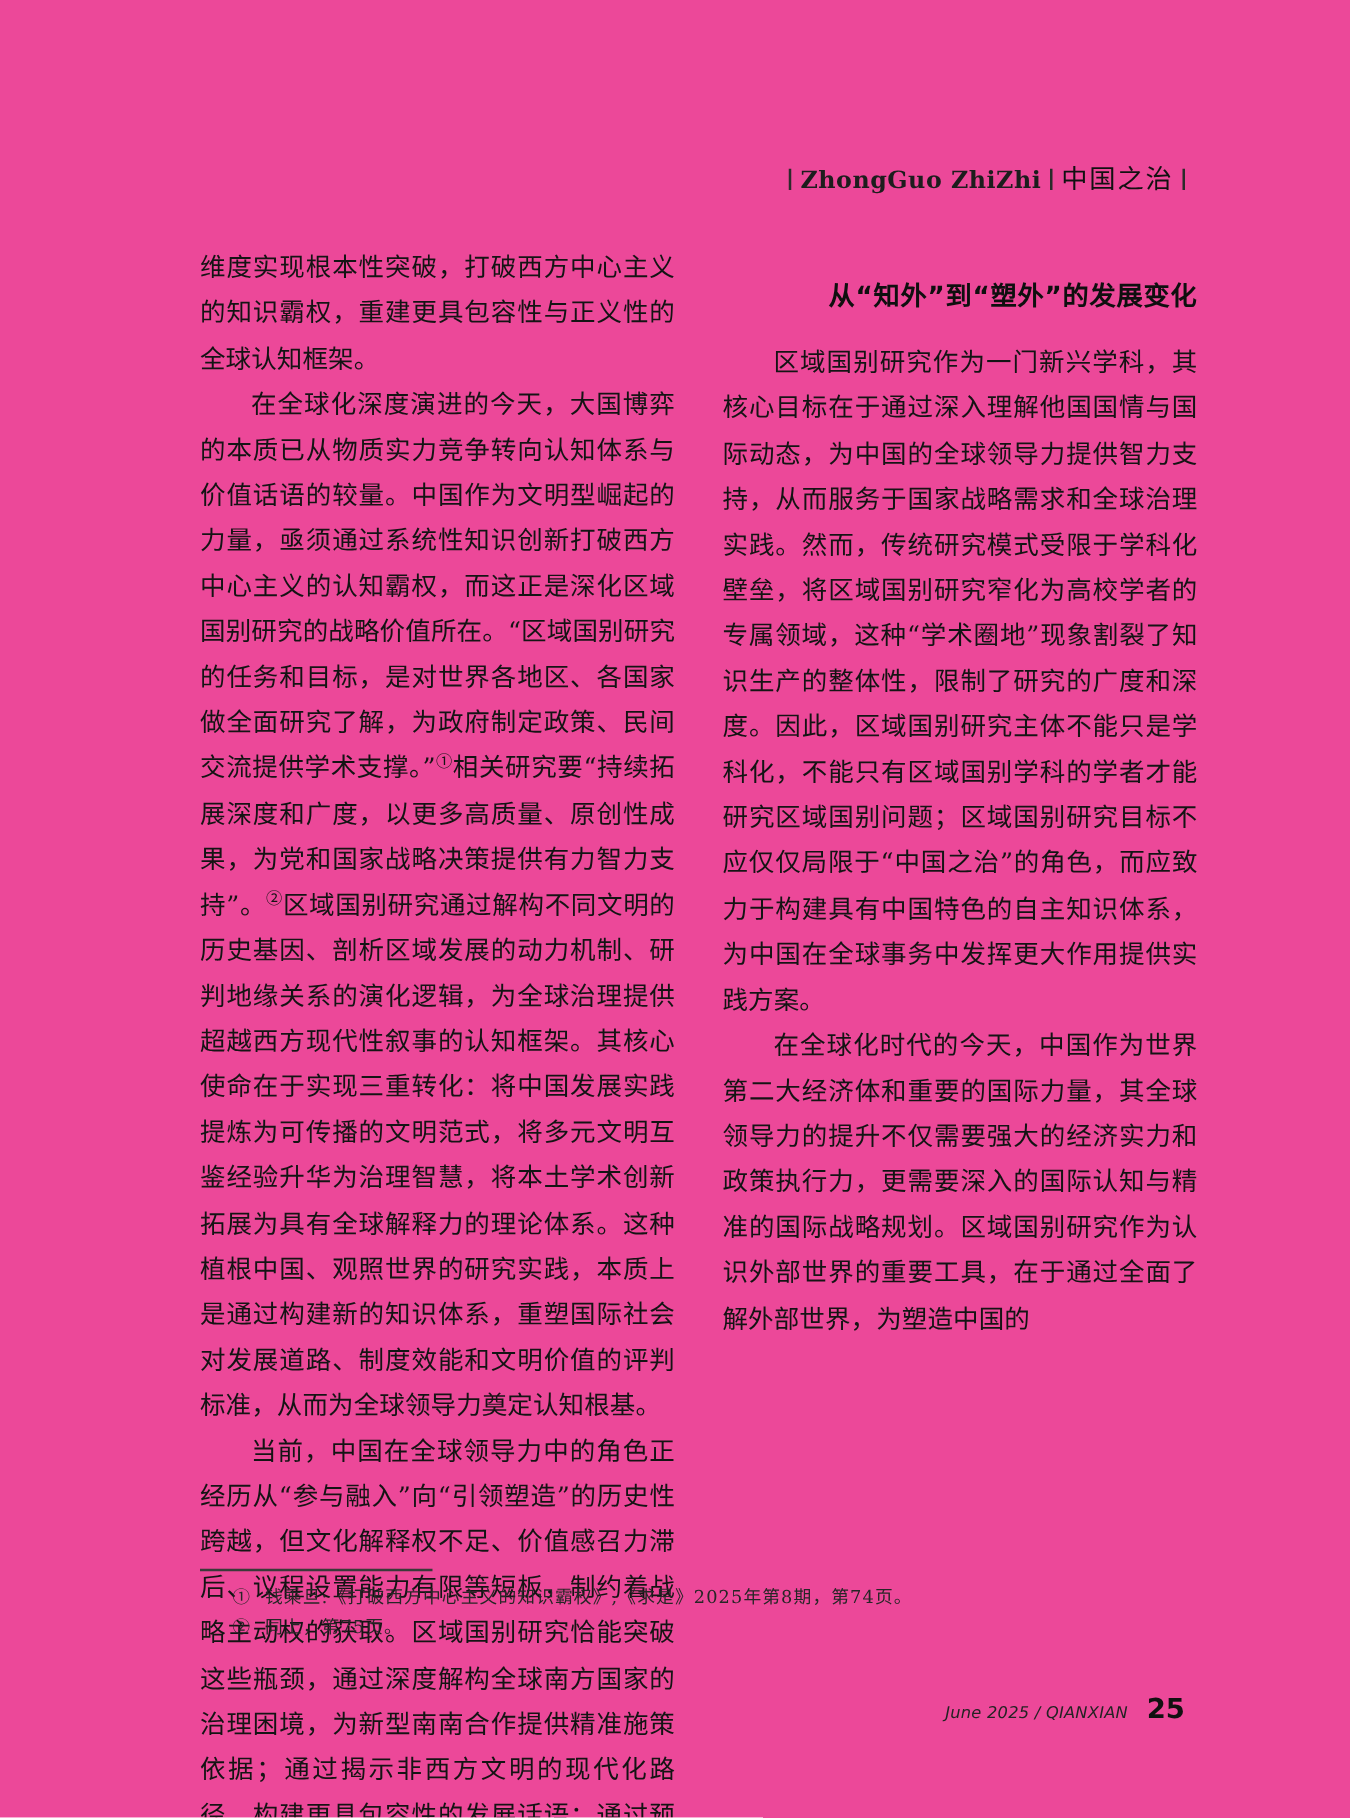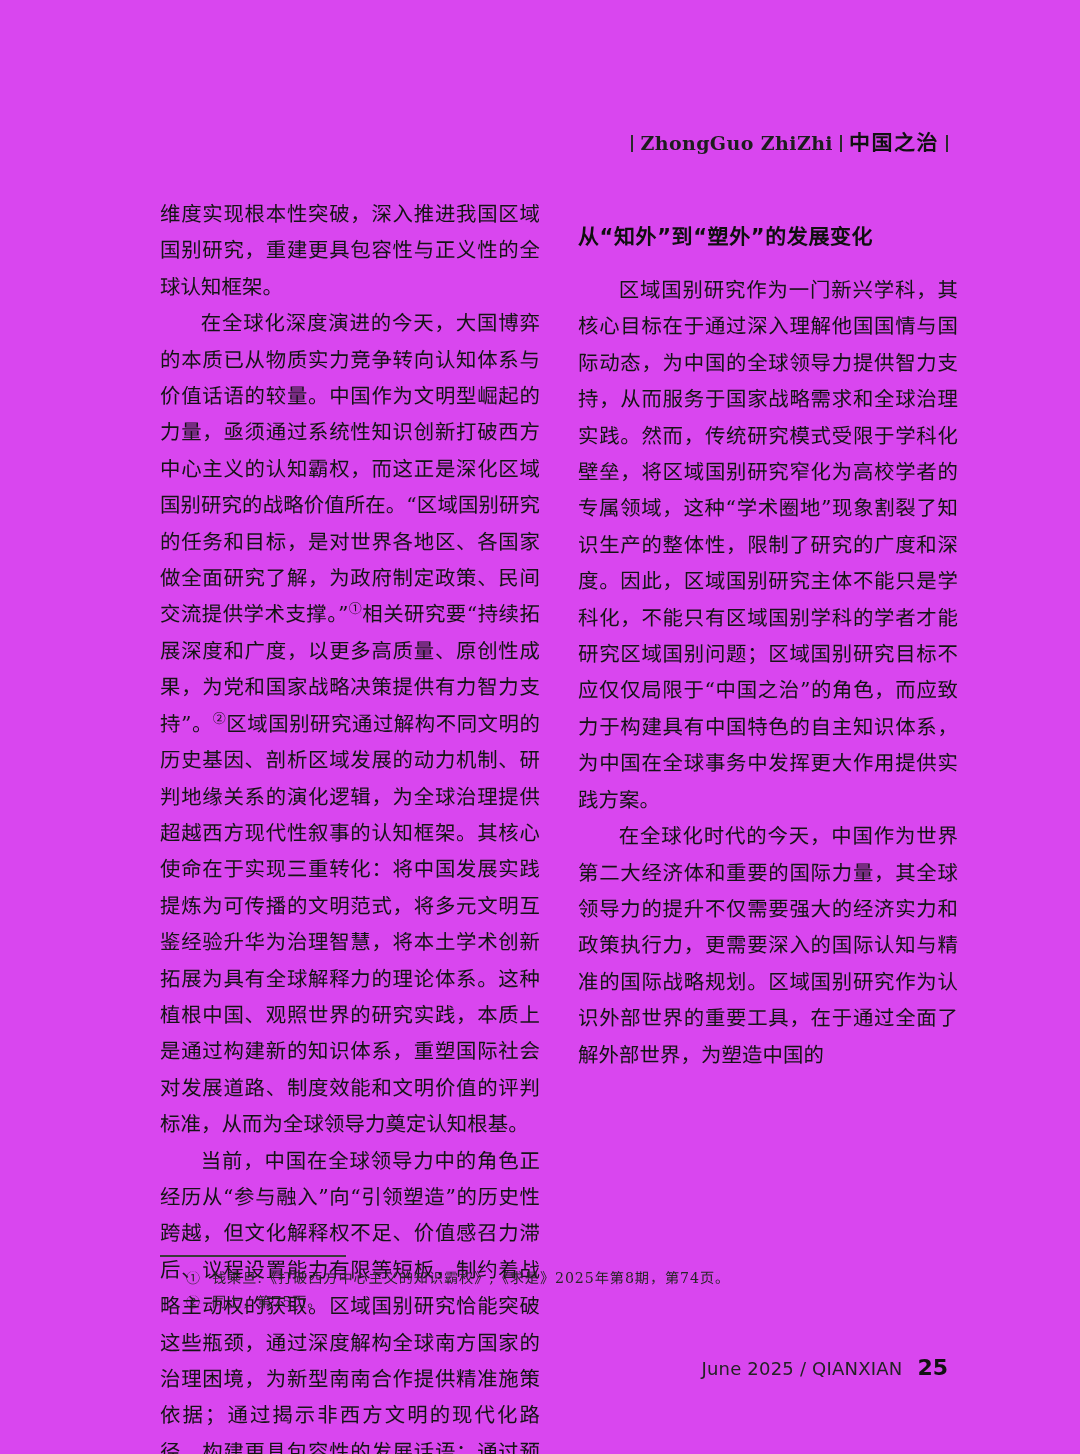--- a/index.html
+++ b/index.html
@@ -9,21 +9,21 @@
     background: #ffffff;
   }
   body {
     font-family: "DejaVu Serif", "Liberation Serif", serif;
     color: #1a1a1a;
   }
   .page {
     position: relative;
     width: 1080px;
     height: 1454px;
-    background: #d946ef;
+    background: #ec4899;
     overflow: hidden;
     box-sizing: border-box;
   }
 
   
   .running-head {
     position: absolute;
     top: 126px;
     right: 132px;
     display: flex;
@@ -41,21 +41,21 @@
   }
   .rh-latin {
     font-family: "DejaVu Serif", "Liberation Serif", serif;
     font-weight: 700;
     font-size: 19px;
     letter-spacing: 0.4px;
     color: #1d1d1d;
   }
   .rh-cjk {
     font-family: "DejaVu Serif", "Liberation Serif", serif;
-    font-weight: 700;
+    font-weight: 400;
     font-size: 21px;
     letter-spacing: 1.5px;
     color: #111111;
   }
 
   
   .columns {
     position: absolute;
     top: 196px;
     left: 160px;
@@ -84,21 +84,21 @@
   .fn-ref {
     font-size: 13px;
     vertical-align: super;
     line-height: 0;
     letter-spacing: 0;
   }
 
   
   .section-heading {
     margin: 24px 0 22px 0;
-    text-align: left;
+    text-align: right;
     font-family: "DejaVu Sans", "Liberation Sans", sans-serif;
     font-weight: 700;
     font-size: 21px;
     letter-spacing: 0.6px;
     color: #0f0f0f;
   }
 
   
   .footnotes {
     position: absolute;
@@ -136,23 +136,24 @@
     position: absolute;
     right: 132px;
     top: 1331px;
     display: flex;
     align-items: baseline;
     gap: 15px;
     white-space: nowrap;
   }
   .footer-label {
     font-family: "DejaVu Sans", "Liberation Sans", sans-serif;
-    font-size: 18px;
+    font-size: 13px;
     color: #232323;
     letter-spacing: 0.2px;
+    font-style: italic;
   }
   .footer-page {
     font-family: "DejaVu Sans", "Liberation Sans", sans-serif;
     font-weight: 700;
     font-size: 22px;
     color: #111111;
     margin-top: 24px;
   }
 </style>
 </head>
@@ -164,21 +165,21 @@
     <span class="rule-bar"></span>
     <span class="rh-latin">ZhongGuo ZhiZhi</span>
     <span class="rule-bar"></span>
     <span class="rh-cjk">中国之治</span>
     <span class="rule-bar"></span>
   </div>
 
   <div class="columns">
 
     <div class="column">
-      <p class="para cont">维度实现根本性突破，深入推进我国区域国别研究，重建更具包容性与正义性的全球认知框架。</p>
+      <p class="para cont">维度实现根本性突破，打破西方中心主义的知识霸权，重建更具包容性与正义性的全球认知框架。</p>
       <p class="para"><span>在全球化深度演进的今天，大国博弈的本质已从物质实力竞争转向认知体系与价值话语的较量。中国作为文明型崛起的力量，亟须通过系统性知识创新打破西方中心主义的认知霸权，而这正是深化区域国别研究的战略价值所在。“区域国别研究的任务和目标，是对世界各地区、各国家做全面研究了解，为政府制定政策、民间交流提供学术支撑。”</span><span class="fn-ref">①</span><span>相关研究要“持续拓展深度和广度，以更多高质量、原创性成果，为党和国家战略决策提供有力智力支持”。</span><span class="fn-ref">②</span><span>区域国别研究通过解构不同文明的历史基因、剖析区域发展的动力机制、研判地缘关系的演化逻辑，为全球治理提供超越西方现代性叙事的认知框架。其核心使命在于实现三重转化：将中国发展实践提炼为可传播的文明范式，将多元文明互鉴经验升华为治理智慧，将本土学术创新拓展为具有全球解释力的理论体系。这种植根中国、观照世界的研究实践，本质上是通过构建新的知识体系，重塑国际社会对发展道路、制度效能和文明价值的评判标准，从而为全球领导力奠定认知根基。</span></p>
       <p class="para">当前，中国在全球领导力中的角色正经历从“参与融入”向“引领塑造”的历史性跨越，但文化解释权不足、价值感召力滞后、议程设置能力有限等短板，制约着战略主动权的获取。区域国别研究恰能突破这些瓶颈，通过深度解构全球南方国家的治理困境，为新型南南合作提供精准施策依据；通过揭示非西方文明的现代化路径，构建更具包容性的发展话语；通过预判</p>
     </div>
 
     <div class="column">
       <h2 class="section-heading">从“知外”到“塑外”的发展变化</h2>
       <p class="para">区域国别研究作为一门新兴学科，其核心目标在于通过深入理解他国国情与国际动态，为中国的全球领导力提供智力支持，从而服务于国家战略需求和全球治理实践。然而，传统研究模式受限于学科化壁垒，将区域国别研究窄化为高校学者的专属领域，这种“学术圈地”现象割裂了知识生产的整体性，限制了研究的广度和深度。因此，区域国别研究主体不能只是学科化，不能只有区域国别学科的学者才能研究区域国别问题；区域国别研究目标不应仅仅局限于“中国之治”的角色，而应致力于构建具有中国特色的自主知识体系，为中国在全球事务中发挥更大作用提供实践方案。</p>
       <p class="para">在全球化时代的今天，中国作为世界第二大经济体和重要的国际力量，其全球领导力的提升不仅需要强大的经济实力和政策执行力，更需要深入的国际认知与精准的国际战略规划。区域国别研究作为认识外部世界的重要工具，在于通过全面了解外部世界，为塑造中国的</p>
     </div>
 

